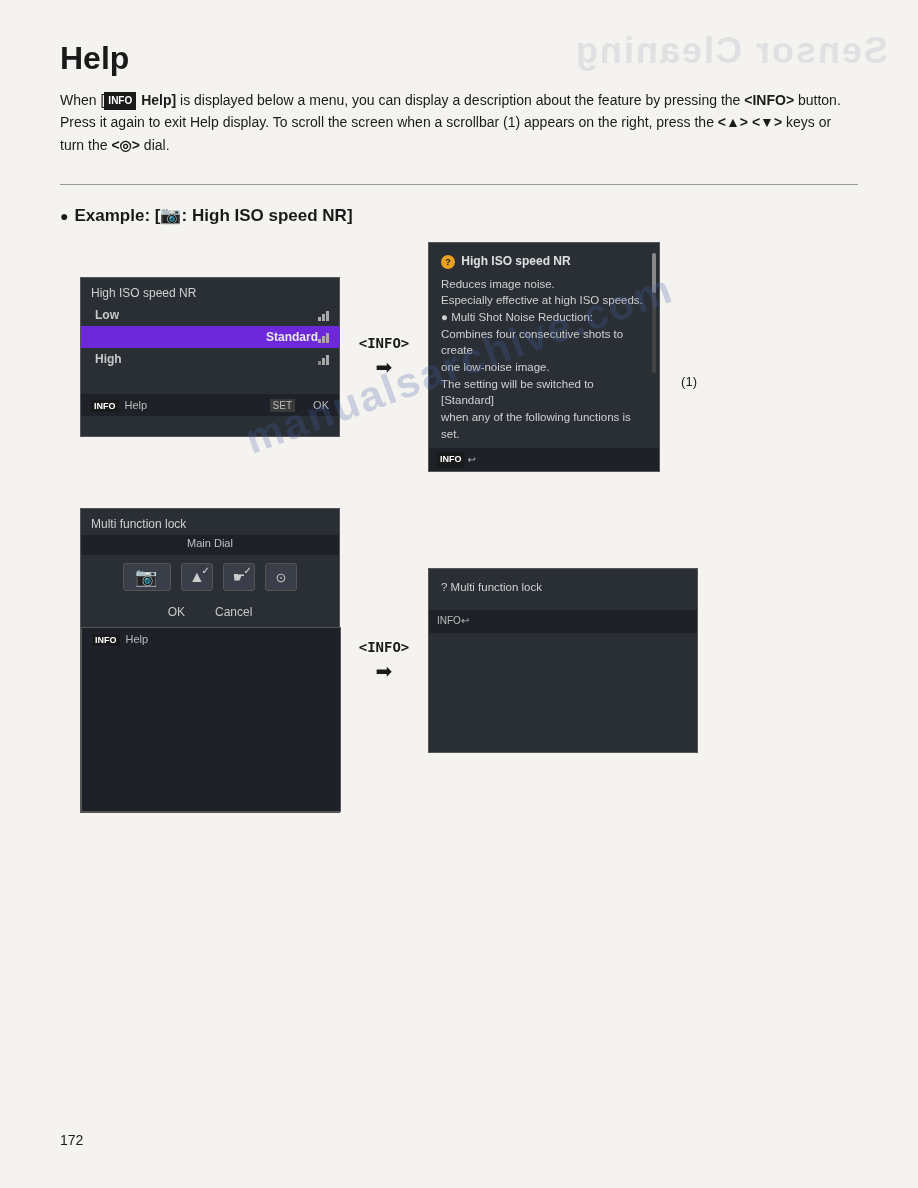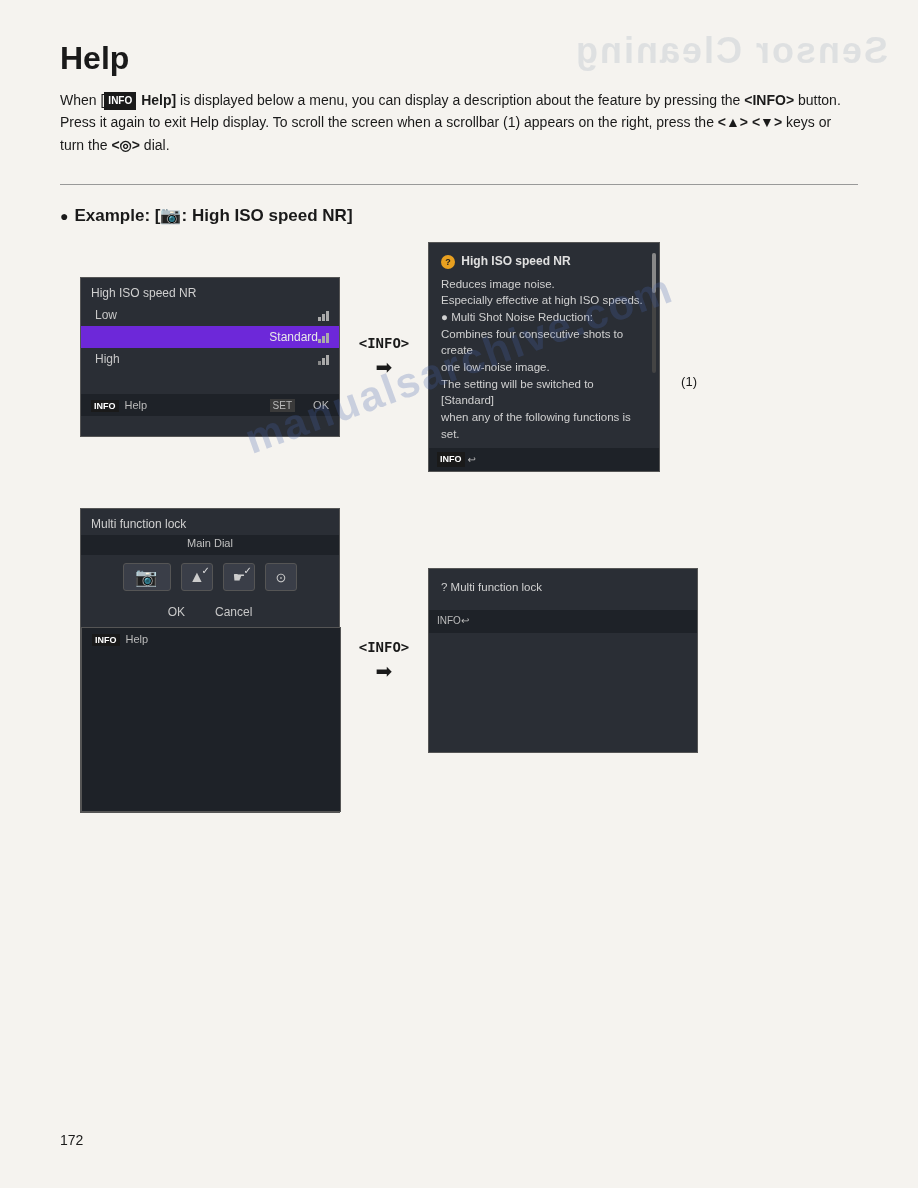--- a/index.html
+++ b/index.html
@@ -111,20 +111,21 @@
       font-weight: normal;
     }
 
     .camera-screen .menu-item {
       padding: 4px 10px 4px 14px;
       display: flex;
       align-items: center;
       justify-content: space-between;
       font-size: 12px;
       color: #c8c8c8;
+      font-weight: bold;
     }
 
     .camera-screen .menu-item.selected {
       background: #6d28d9;
       color: #e8e8e8;
       justify-content: flex-end;
     }
 
     .signal-bar {
       display: inline-flex;

